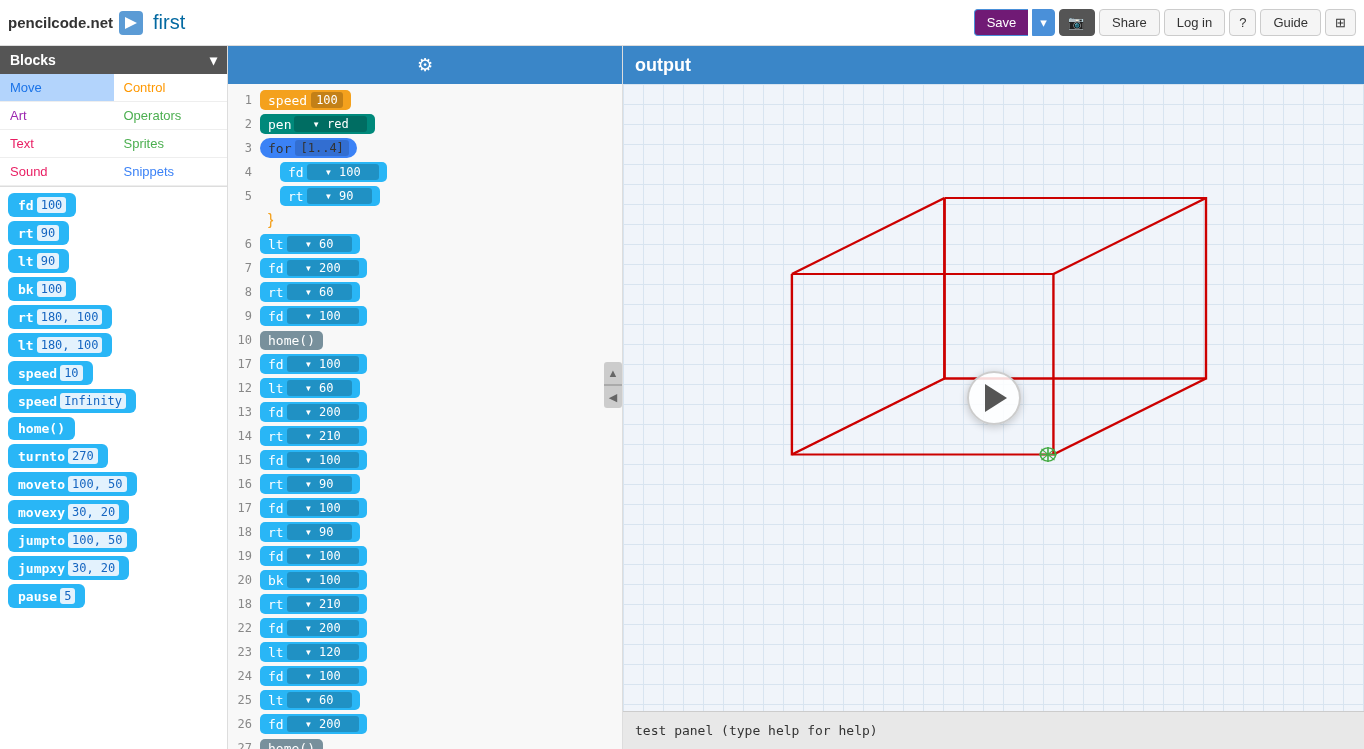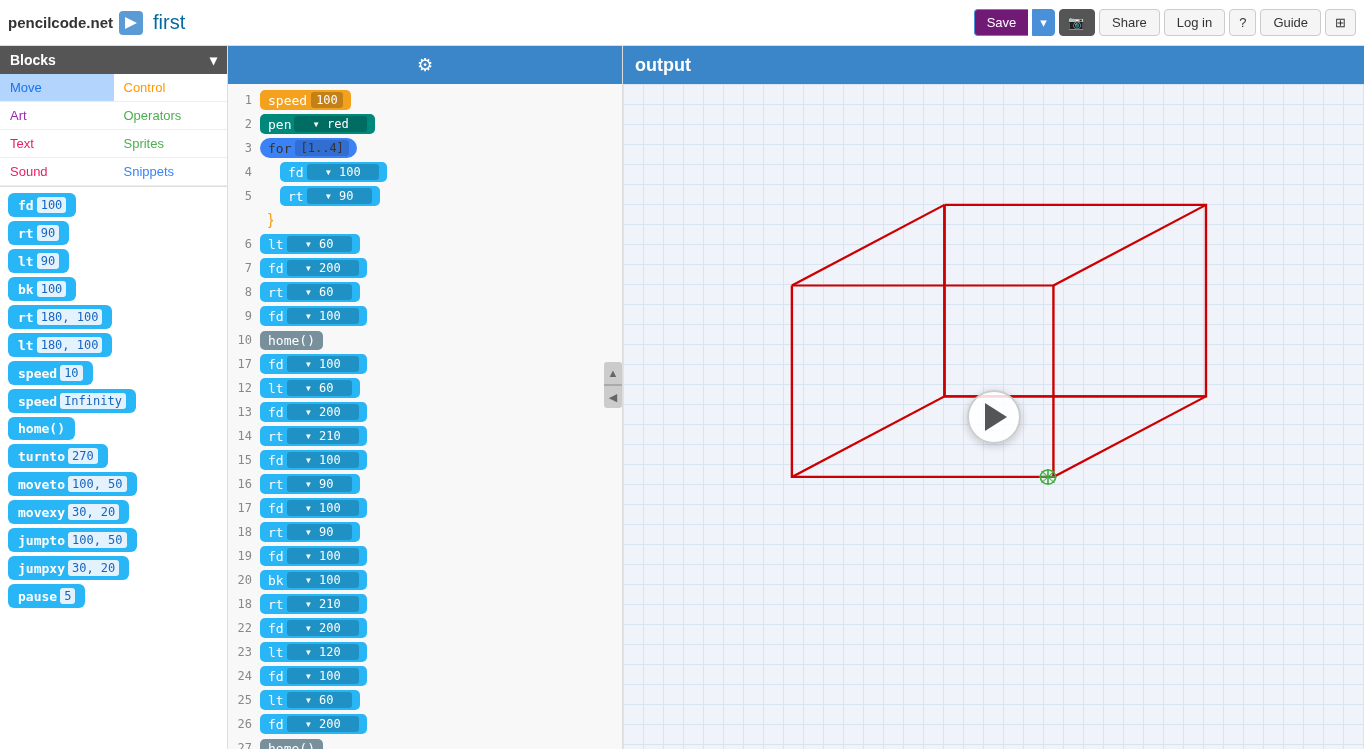--- a/index.html
+++ b/index.html
@@ -495,15 +495,18 @@
           <line x1="-6" y1="-6" x2="6" y2="6" stroke="#44aa44" stroke-width="1"></line>
           <line x1="6" y1="-6" x2="-6" y2="6" stroke="#44aa44" stroke-width="1"></line>
         </g>
       </svg>
 
       <div class="play-btn">
         <div class="play-triangle"></div>
       </div>
 
     </div>
+    <div id="output-footer">
+      <span>test panel (type help for help)</span>
+    </div>
   </div>
 
 </div>
 
 </body></html>

